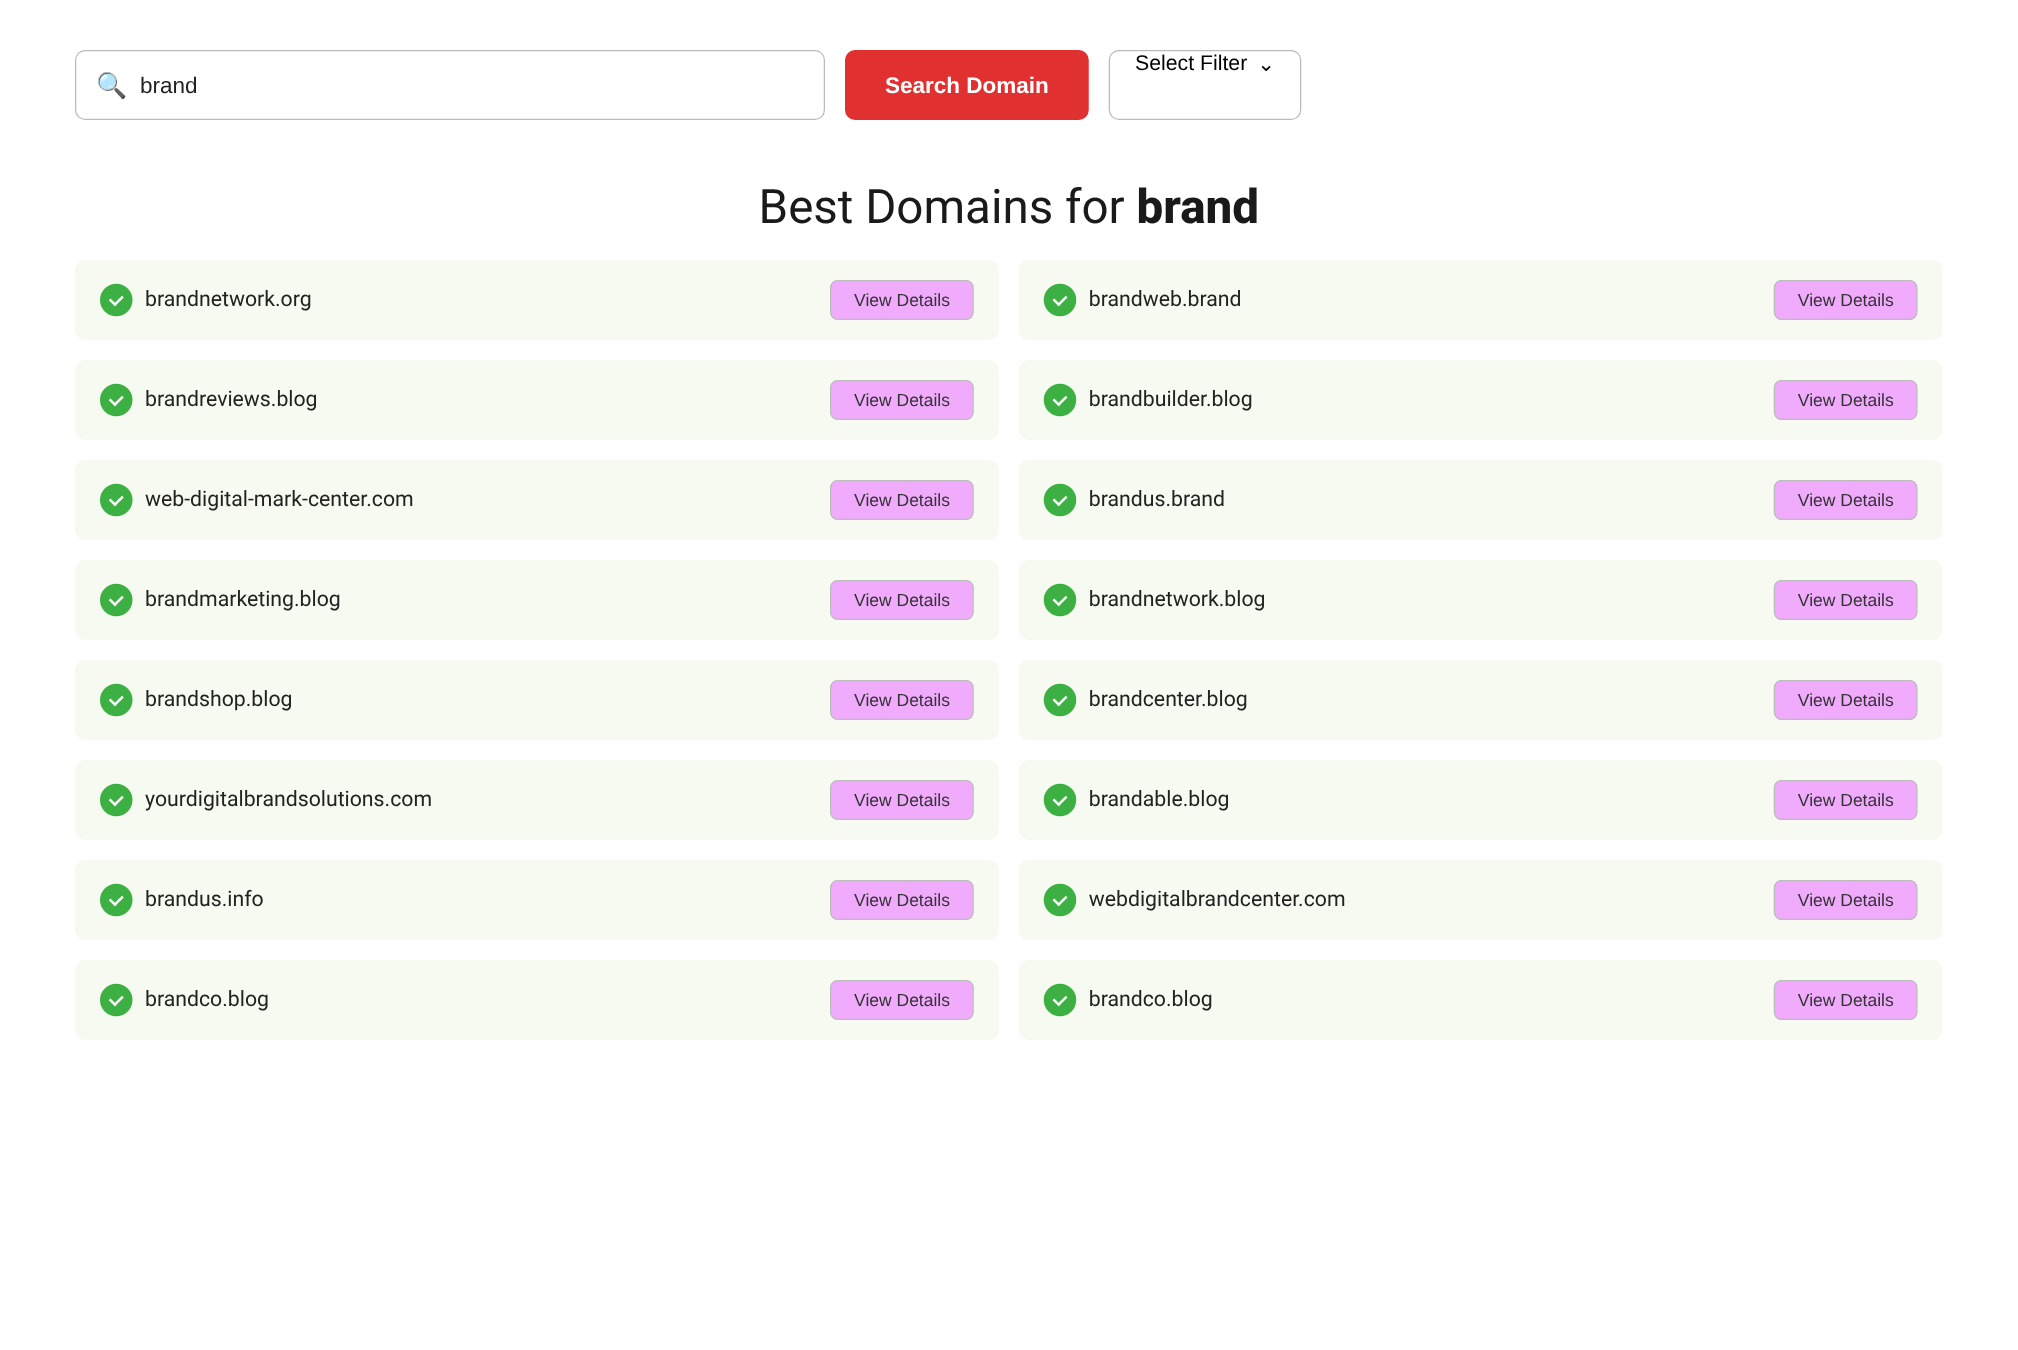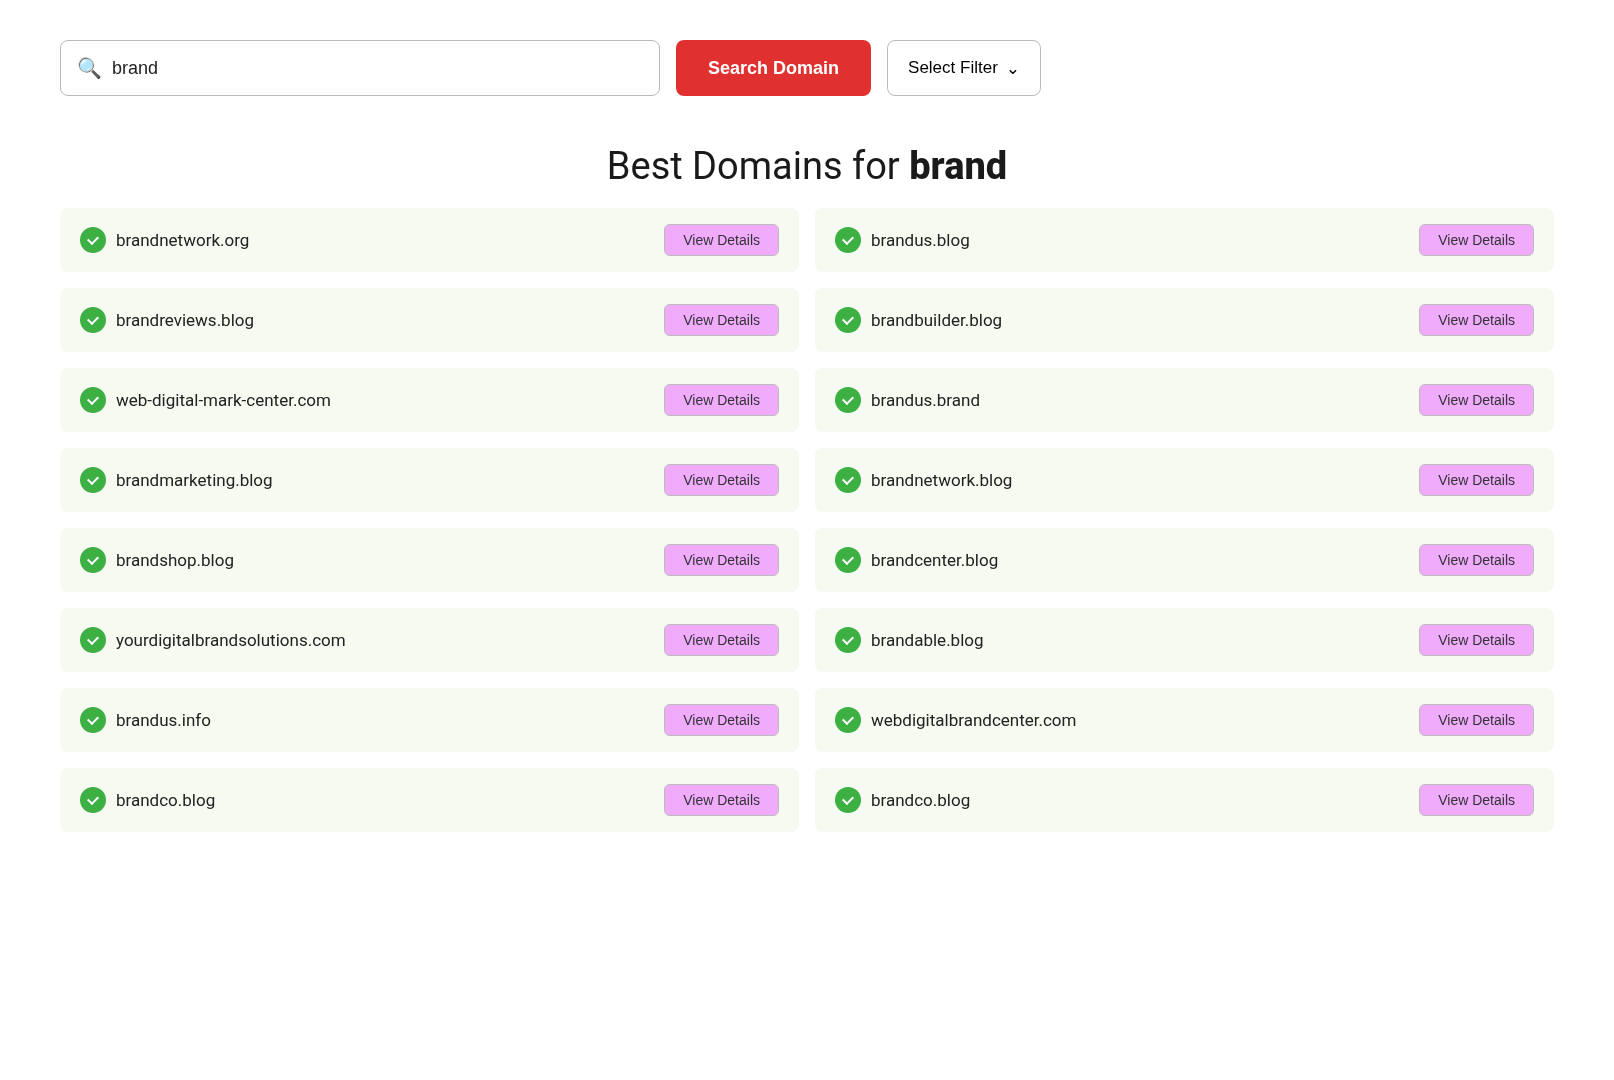--- a/index.html
+++ b/index.html
@@ -46,21 +46,20 @@
       border-radius: 8px;
       height: 56px;
       padding: 0 32px;
       font-size: 18px;
       font-weight: 600;
       cursor: pointer;
       white-space: nowrap;
     }
     .filter-btn {
       display: flex;
-      align-items: center;
       gap: 8px;
       border: 1.5px solid #bbb;
       border-radius: 8px;
       height: 56px;
       padding: 0 20px;
       font-size: 17px;
       background: #fff;
       cursor: pointer;
       white-space: nowrap;
     }
@@ -149,21 +148,21 @@
 <div class="domain-row">
         <div class="domain-left">
           <div class="check-icon"></div>
           <span class="domain-name">brandnetwork.org</span>
         </div>
         <button class="view-btn">View Details</button>
       </div>
     <div class="domain-row">
         <div class="domain-left">
           <div class="check-icon"></div>
-          <span class="domain-name">brandus.blog</span>
+          <span class="domain-name">brandweb.brand</span>
         </div>
         <button class="view-btn">View Details</button>
       </div>
     <div class="domain-row">
         <div class="domain-left">
           <div class="check-icon"></div>
           <span class="domain-name">brandreviews.blog</span>
         </div>
         <button class="view-btn">View Details</button>
       </div>

